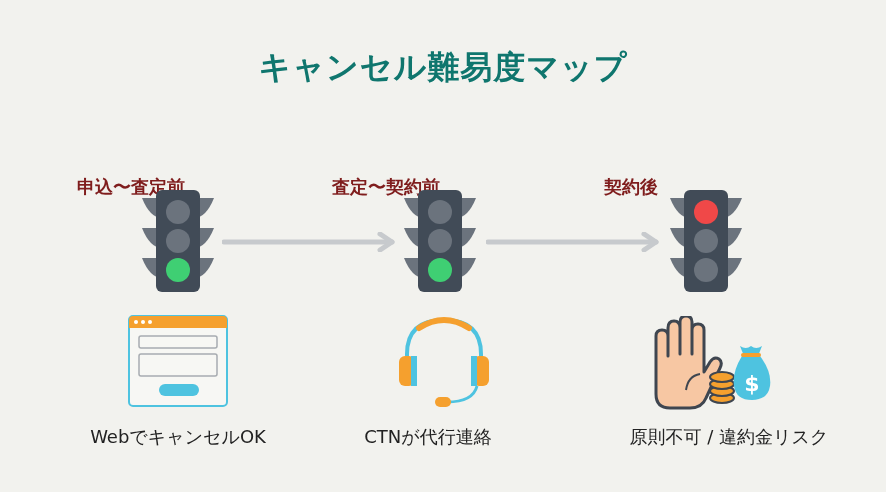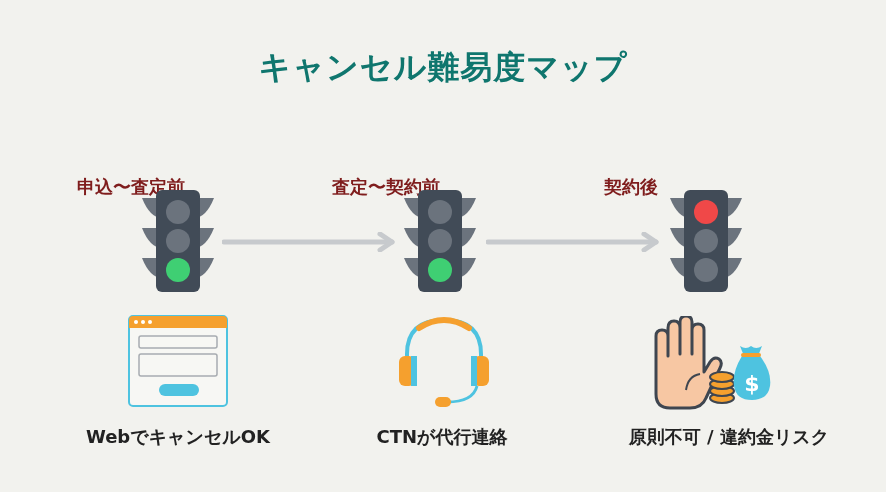--- a/index.html
+++ b/index.html
@@ -13,21 +13,21 @@
     position: absolute; left: 0; top: 46px; width: 886px;
     text-align: center; font-size: 32px; font-weight: bold;
     color: #0f766e; letter-spacing: 1px;
   }
   .stage-label {
     position: absolute; top: 152px; width: 200px;
     text-align: left; font-size: 18px; font-weight: bold; color: #7f1d1d; margin-top: 23px;
   }
   .caption {
     position: absolute; top: 425px; width: 260px;
-    text-align: center; font-size: 18px; color: #222; font-weight: bold;
+    text-align: center; font-size: 18px; color: #222;
   }
   .light { position: absolute; top: 190px; width: 80px; height: 102px; }
   .arrow { position: absolute; top: 232px; height: 20px; }
   .icon { position: absolute; }
 </style>
 </head>
 <body>
 
 <div class="title">キャンセル難易度マップ</div>
 
@@ -122,14 +122,14 @@
   </g>
   <g>
     <path d="M94 40 Q84 56 86 70 Q88 84 104 84 Q120 84 122 70 Q124 56 112 40 Z" fill="#4ec3e0"></path>
     <path d="M96 40 L92 30 Q98 34 103 30 Q108 34 114 30 L110 40 Z" fill="#4ec3e0"></path>
     <rect x="93" y="37" width="20" height="4" rx="2" fill="#f5a02e"></rect>
     <text x="104" y="75" text-anchor="middle" font-family="DejaVu Sans, sans-serif" font-size="22" font-weight="bold" fill="#fff">$</text>
   </g>
 </svg>
 
 <div class="caption" style="left:48px;">WebでキャンセルOK</div>
-<div class="caption" style="left:312px;">CTNが代行連絡</div>
+<div class="caption" style="left:298px;">CTNが代行連絡</div>
 <div class="caption" style="left:599px;">原則不可 / 違約金リスク</div>
 
 </body></html>

